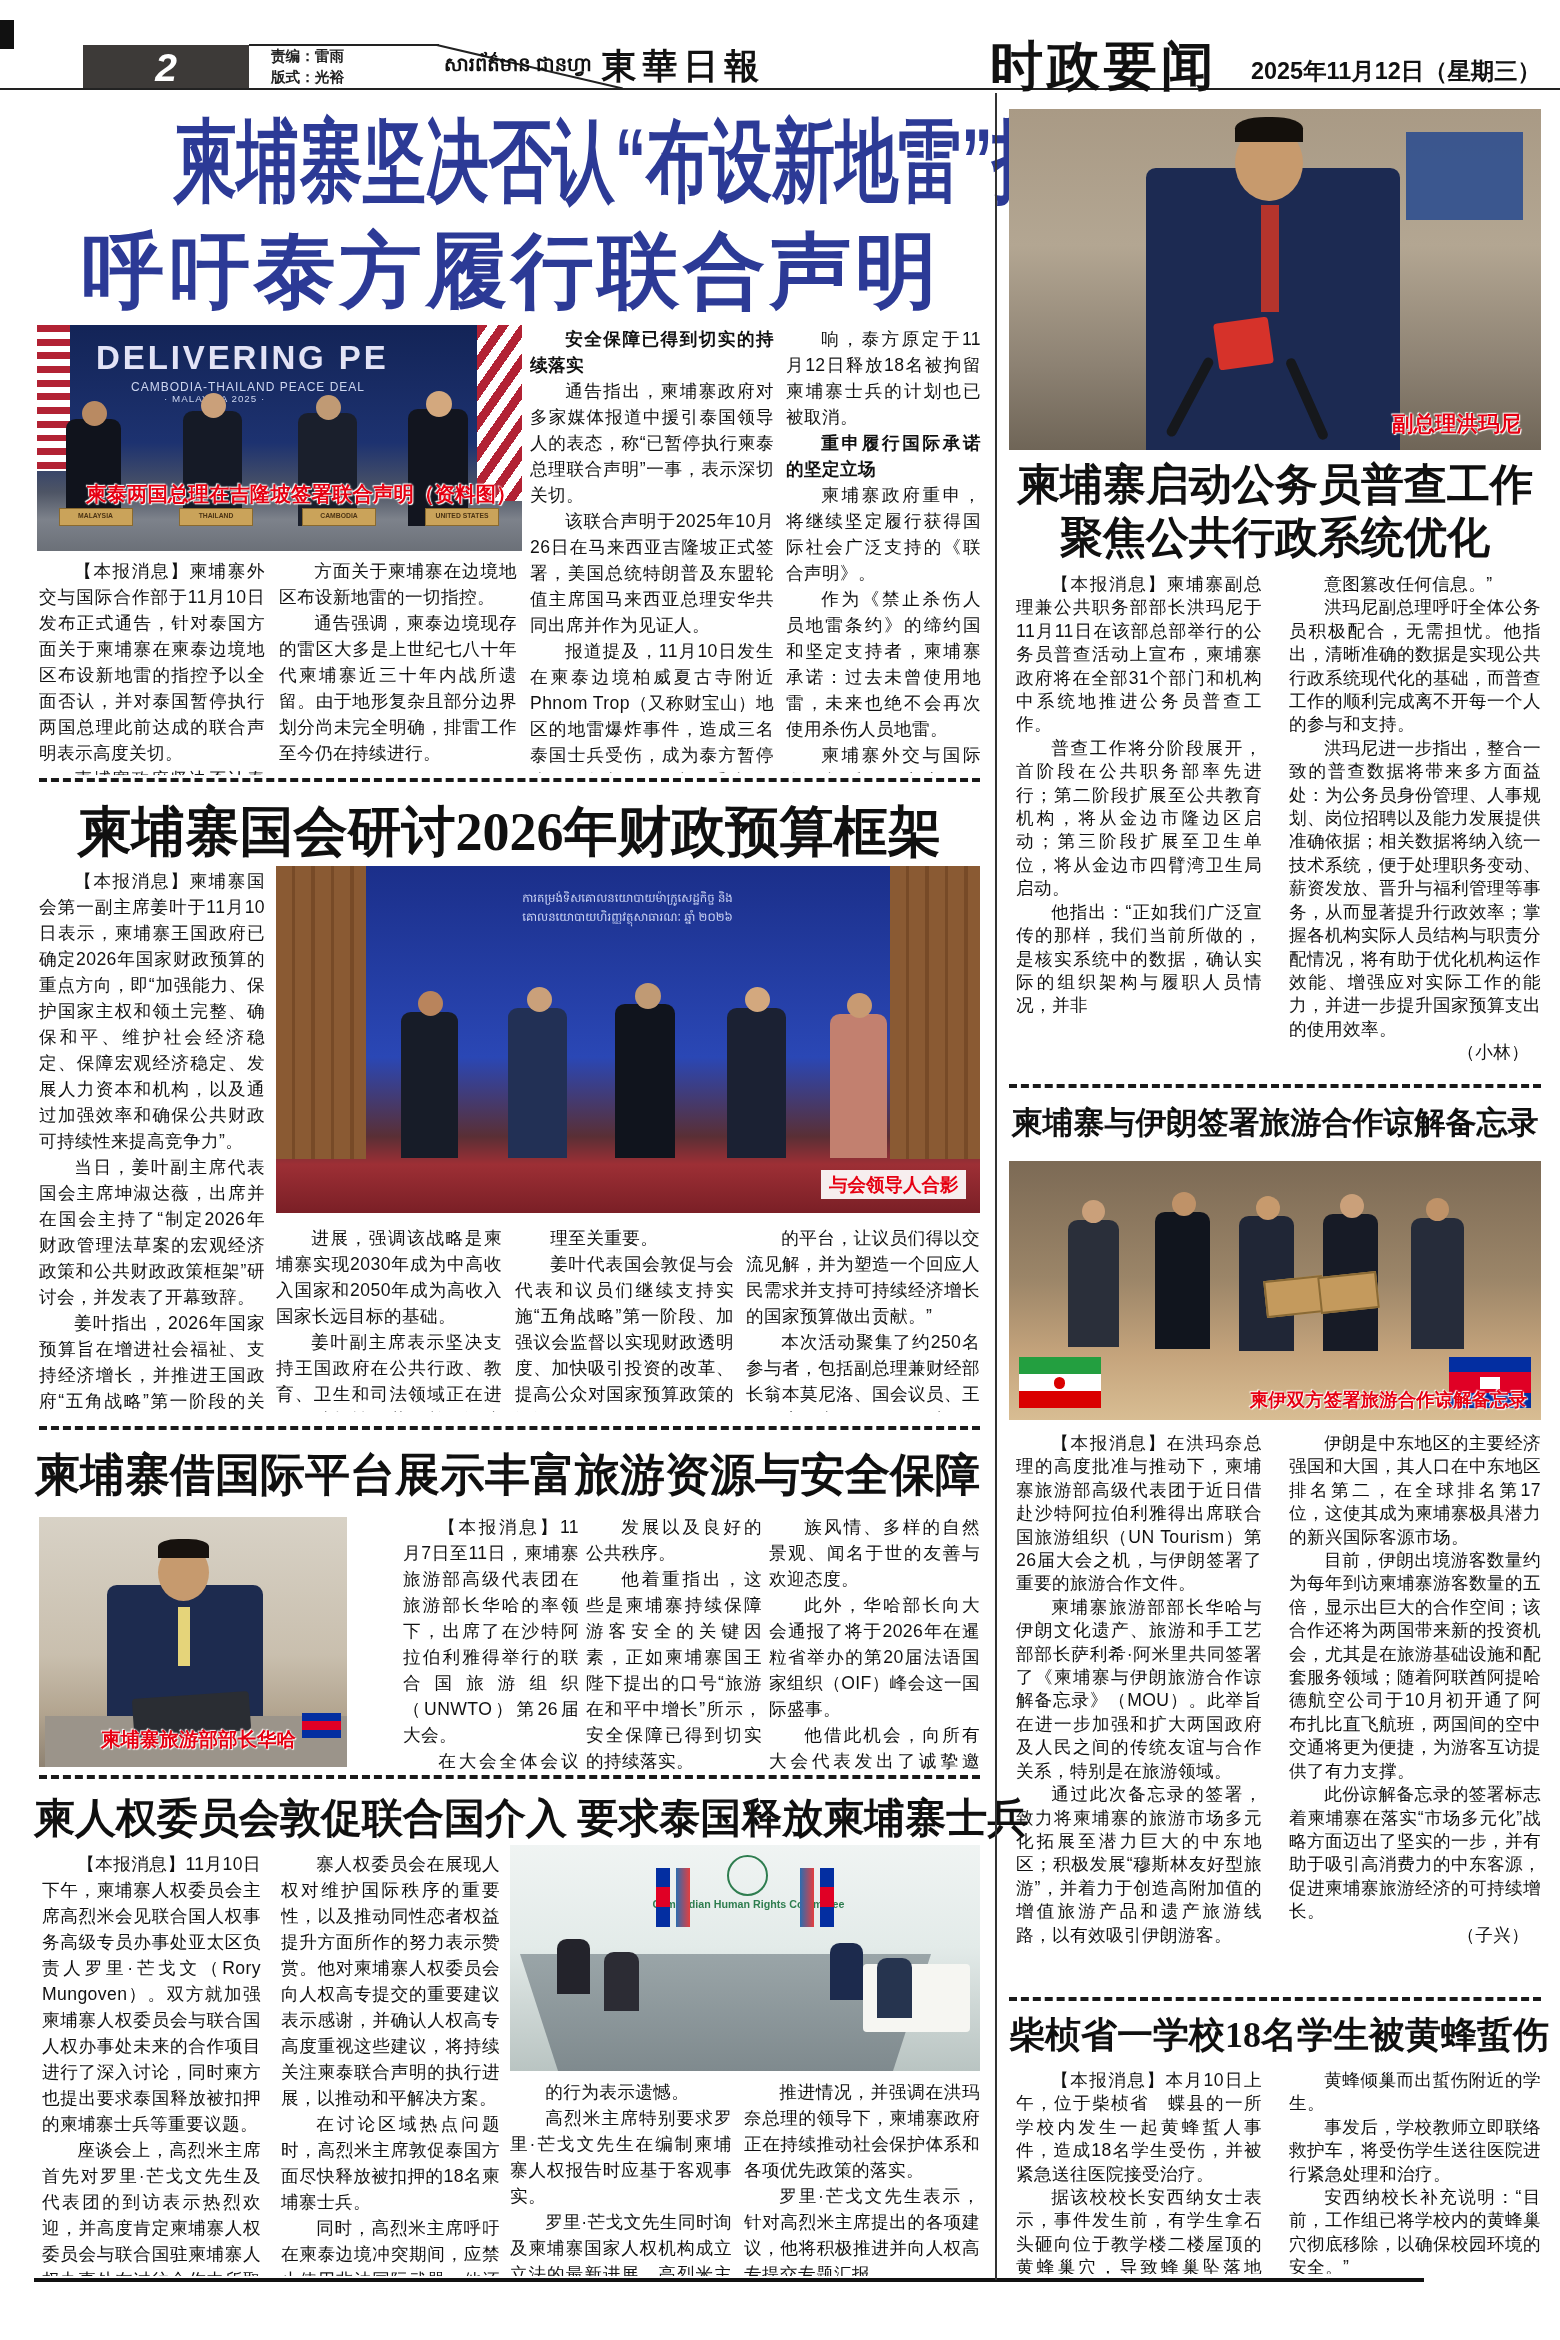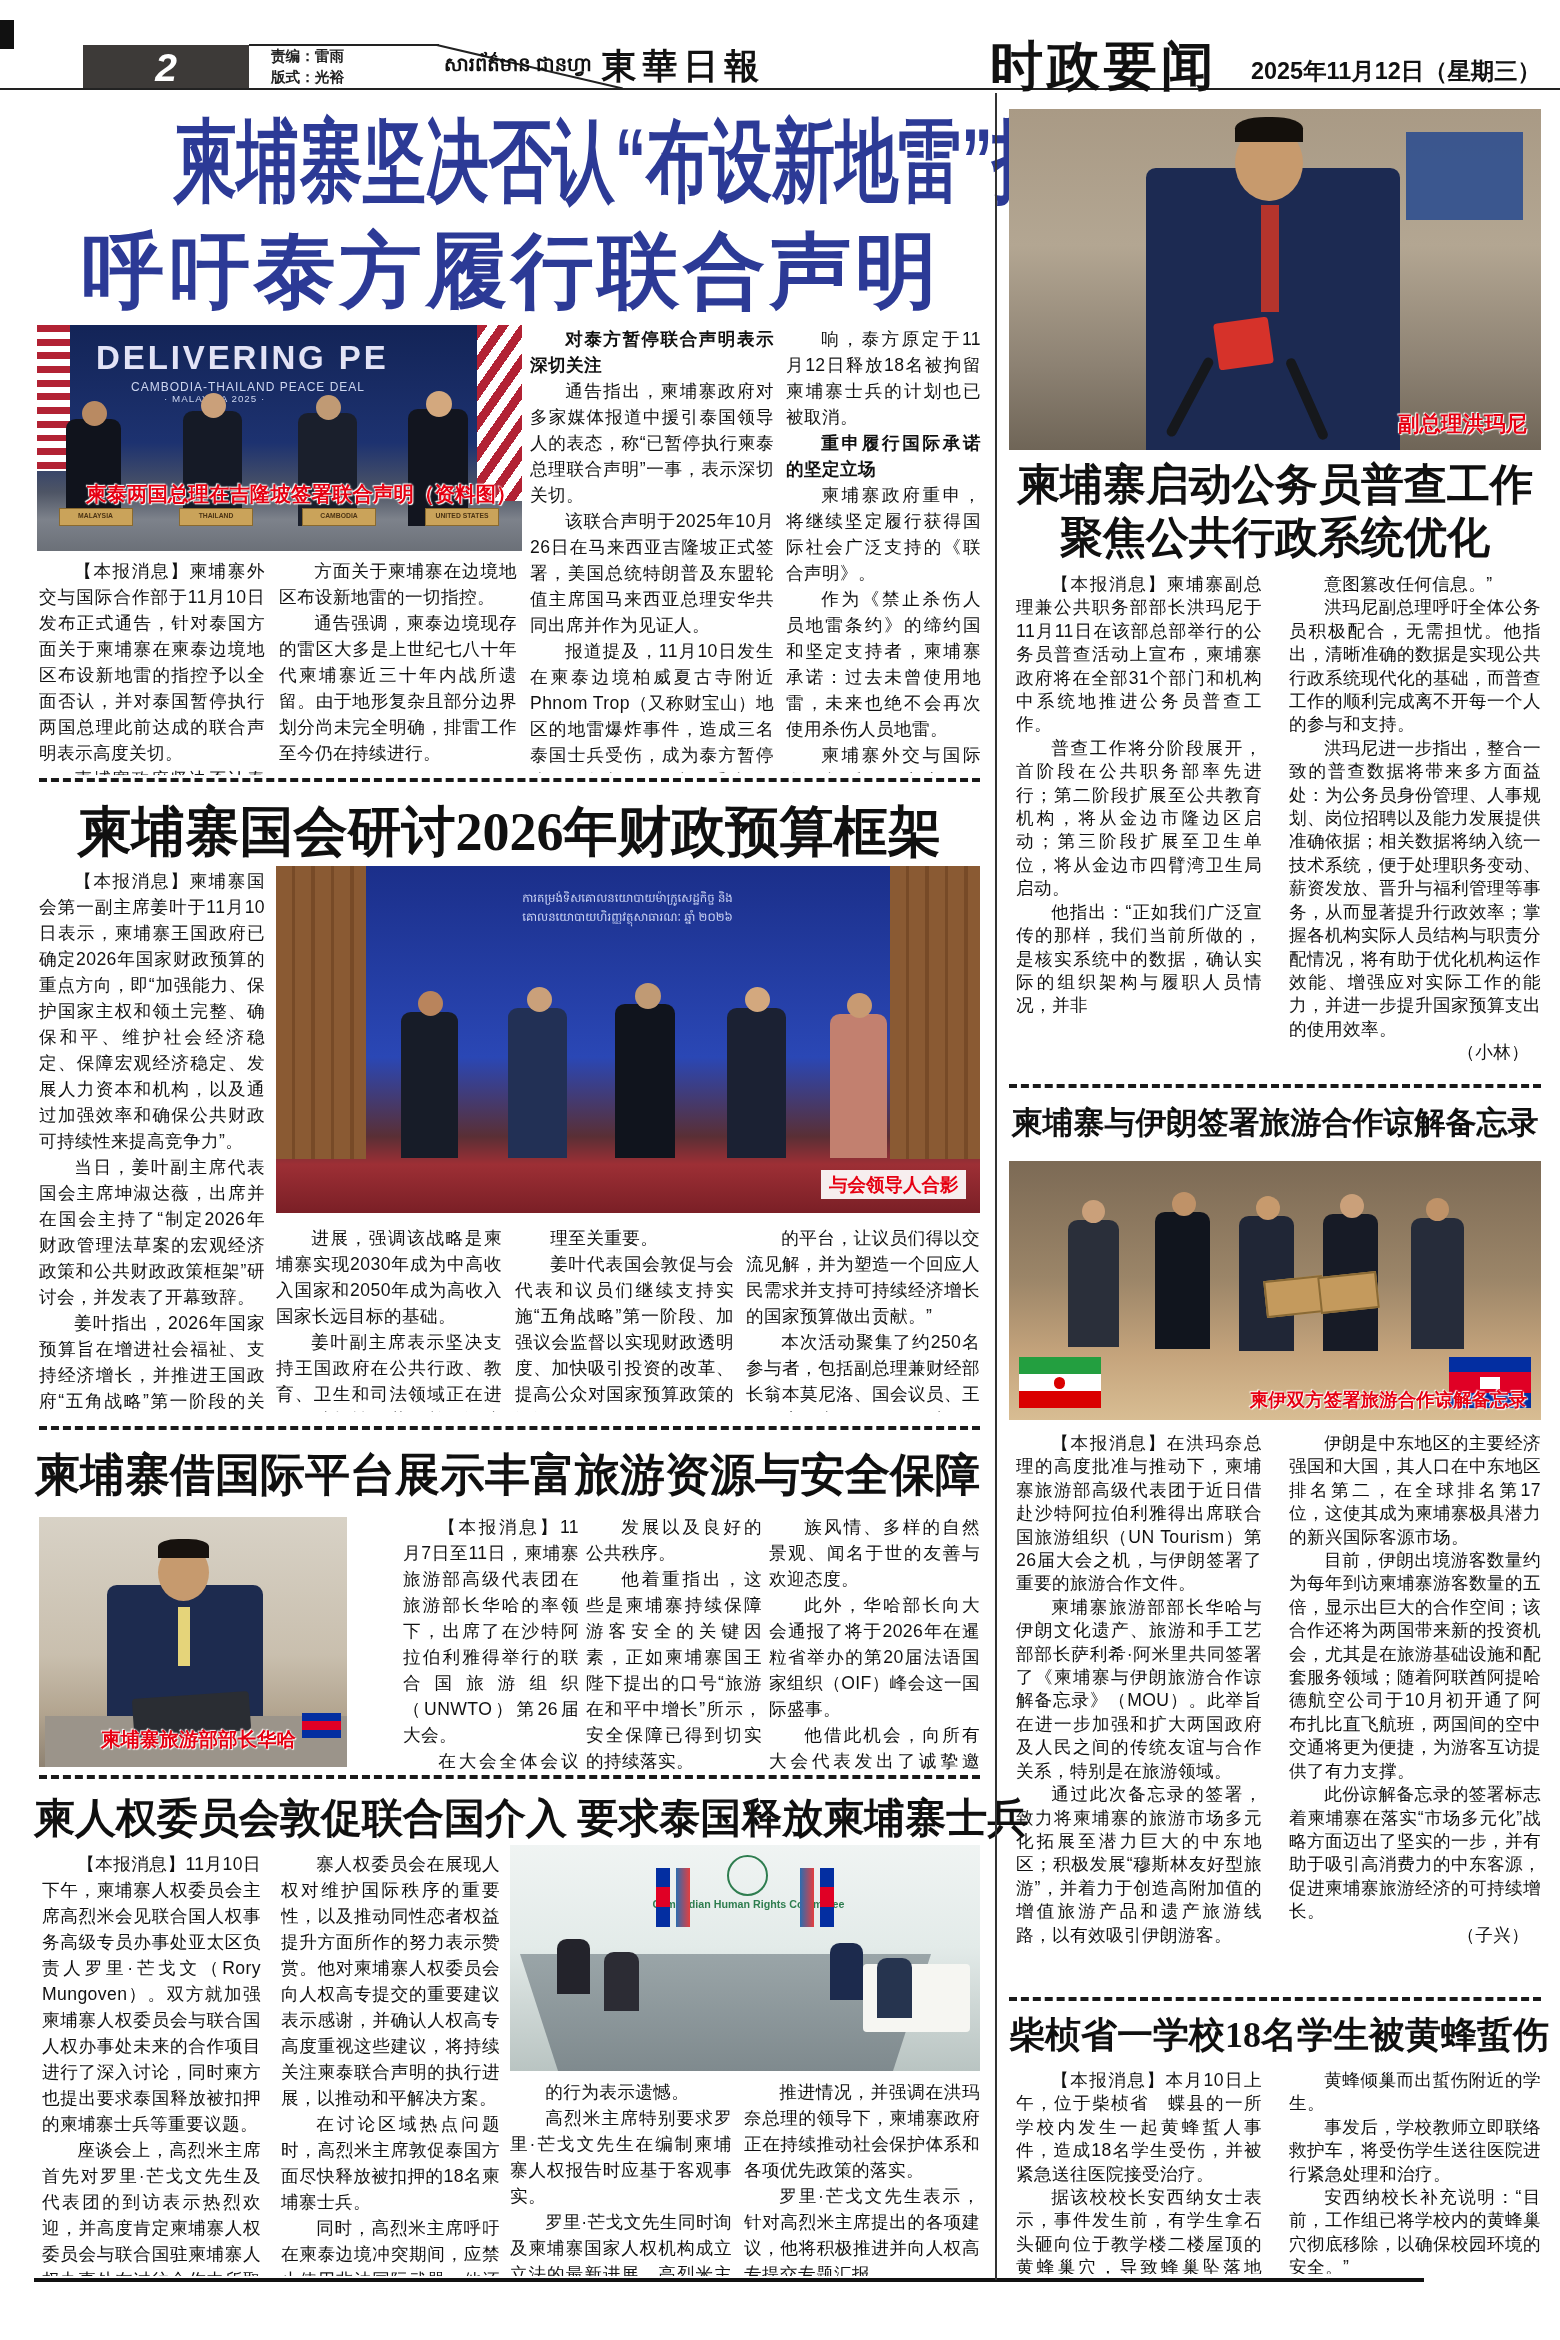--- a/index.html
+++ b/index.html
@@ -124,21 +124,21 @@
     <div class="figman" style="left:371px;top:84px;width:60px;height:117px;background:#12151f;"></div>
     <div class="head" style="left:389px;top:66px;width:26px;height:26px;background:#d3a87e;"></div>
     <div class="plate" style="left:21.5px;">MALAYSIA</div>
     <div class="plate" style="left:142px;">THAILAND</div>
     <div class="plate" style="left:265px;">CAMBODIA</div>
     <div class="plate" style="left:388px;">UNITED STATES</div>
     <div class="cap" style="left:49px;bottom:43px;font-size:20.5px;">柬泰两国总理在吉隆坡签署联合声明（资料图）</div>
   </div>
 
   <div class="col" style="left:530px;top:326px;width:244px;height:447px;">
-      <p class="para subhead">对泰方暂停联合声明表示深切关注</p>
+      <p class="para subhead">安全保障已得到切实的持续落实</p>
       <p class="para">通告指出，柬埔寨政府对多家媒体报道中援引泰国领导人的表态，称“已暂停执行柬泰总理联合声明”一事，表示深切关切。</p>
       <p class="para">该联合声明于2025年10月26日在马来西亚吉隆坡正式签署，美国总统特朗普及东盟轮值主席国马来西亚总理安华共同出席并作为见证人。</p>
       <p class="para">报道提及，11月10日发生在柬泰边境柏威夏古寺附近Phnom Trop（又称财宝山）地区的地雷爆炸事件，造成三名泰国士兵受伤，成为泰方暂停执行联合声明的理由。受此影</p>
     </div>
   <div class="col" style="left:786px;top:326px;width:195px;height:447px;">
       <p class="para">响，泰方原定于11月12日释放18名被拘留柬埔寨士兵的计划也已被取消。</p>
       <p class="para subhead">重申履行国际承诺的坚定立场</p>
       <p class="para">柬埔寨政府重申，将继续坚定履行获得国际社会广泛支持的《联合声明》。</p>
       <p class="para">作为《禁止杀伤人员地雷条约》的缔约国和坚定支持者，柬埔寨承诺：过去未曾使用地雷，未来也绝不会再次使用杀伤人员地雷。</p>
       <p class="para">柬埔寨外交与国际合作部呼吁泰方充分履行两国总理达成的联合声明，共同维护边境地区的和平、稳定与合作。</p>
@@ -269,21 +269,21 @@
 
     <div class="photo p-hun">
       <div class="screen"></div>
       <div class="figman" style="left:137px;top:59px;width:254px;height:283px;background:#1c2a52;"></div>
       <div class="head" style="left:226px;top:15.6px;width:68px;height:76px;background:#c79a6d;"></div>
       <div class="abs" style="left:226px;top:7.8px;width:68px;height:25px;background:#14100c;border-radius:45% 45% 0 0;"></div>
       <div class="abs" style="left:252px;top:96px;width:17.6px;height:107px;background:#b5342c;"></div>
       <div class="micstick" style="left:176px;top:244px;transform:rotate(28deg);"></div>
       <div class="micstick" style="left:293px;top:246px;transform:rotate(-24deg);"></div>
       <div class="miccube"></div>
-      <div class="cap" style="right:14px;bottom:11.7px;font-size:21.5px;">副总理洪玛尼</div>
+      <div class="cap" style="right:20px;bottom:11.7px;font-size:21.5px;">副总理洪玛尼</div>
     </div>
 
     <div class="abs art-h" style="left:1009px;top:456px;width:532px;font-size:43px;">柬埔寨启动公务员普查工作</div>
     <div class="abs art-h" style="left:1009px;top:509px;width:532px;font-size:43px;">聚焦公共行政系统优化</div>
 
     <div class="col" style="left:1016px;top:573px;width:246px;height:505px;">
         <p class="para">【本报消息】柬埔寨副总理兼公共职务部部长洪玛尼于11月11日在该部总部举行的公务员普查活动上宣布，柬埔寨政府将在全部31个部门和机构中系统地推进公务员普查工作。</p>
         <p class="para">普查工作将分阶段展开，首阶段在公共职务部率先进行；第二阶段扩展至公共教育机构，将从金边市隆边区启动；第三阶段扩展至卫生单位，将从金边市四臂湾卫生局启动。</p>
         <p class="para">他指出：“正如我们广泛宣传的那样，我们当前所做的，是核实系统中的数据，确认实际的组织架构与履职人员情况，并非</p>
       </div>

